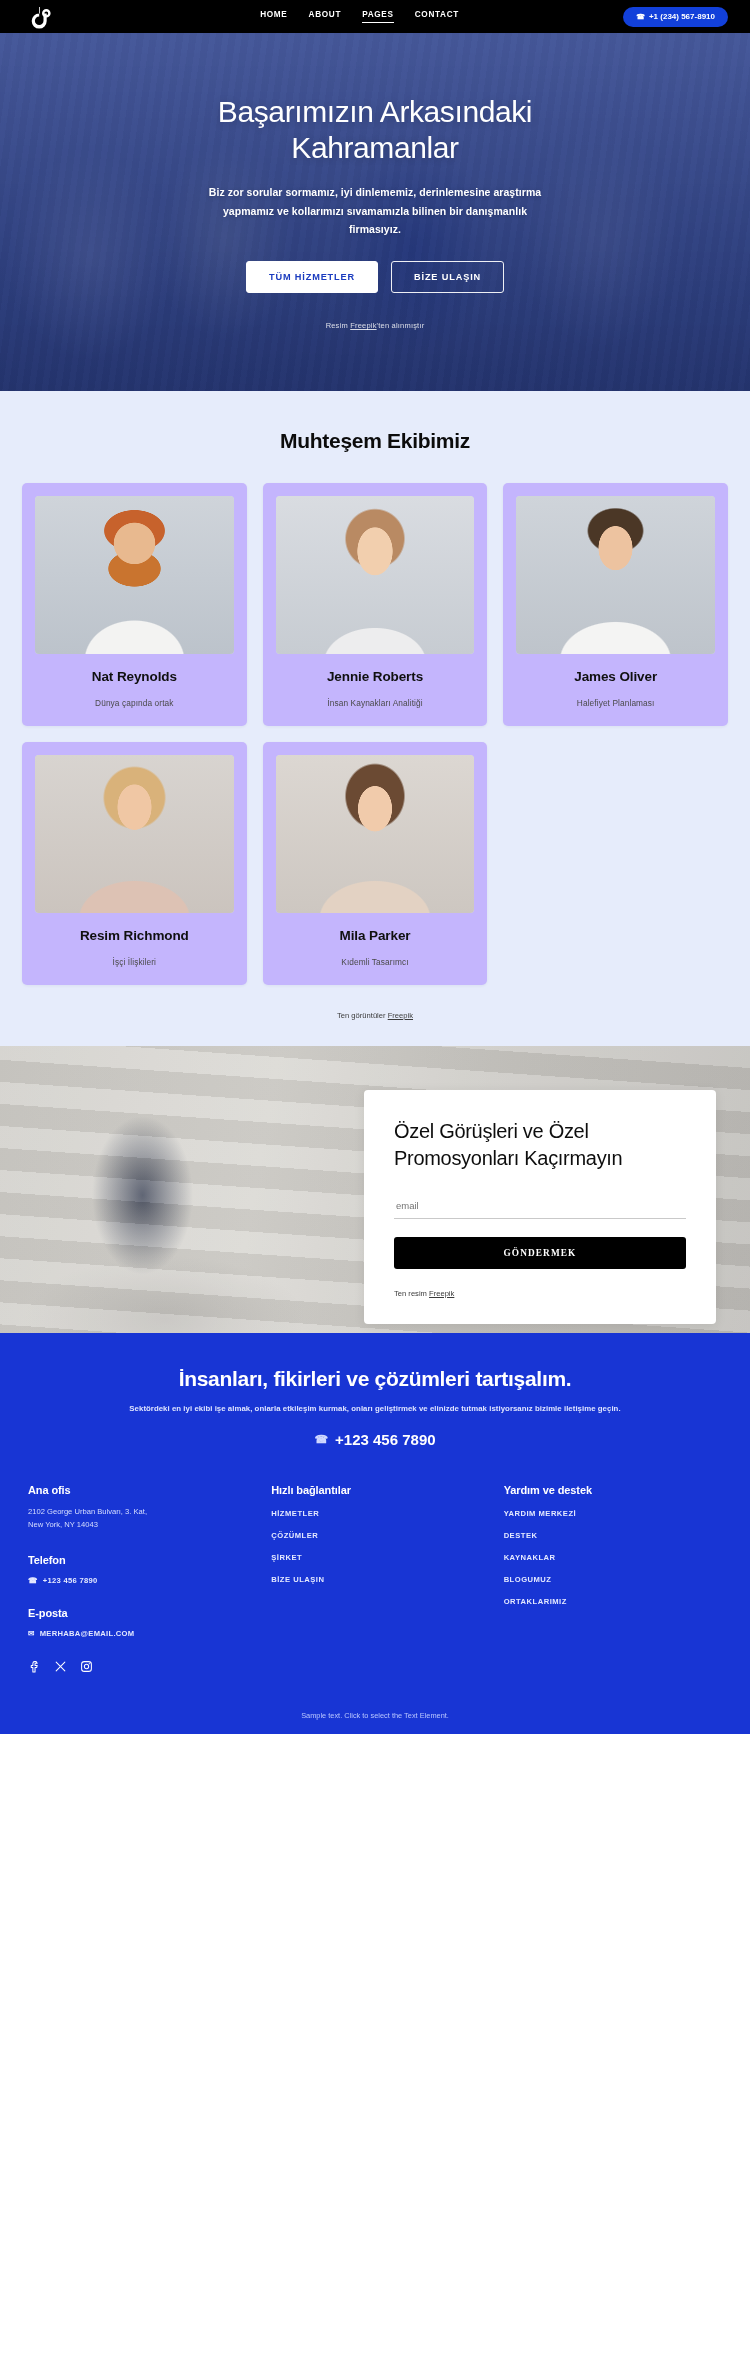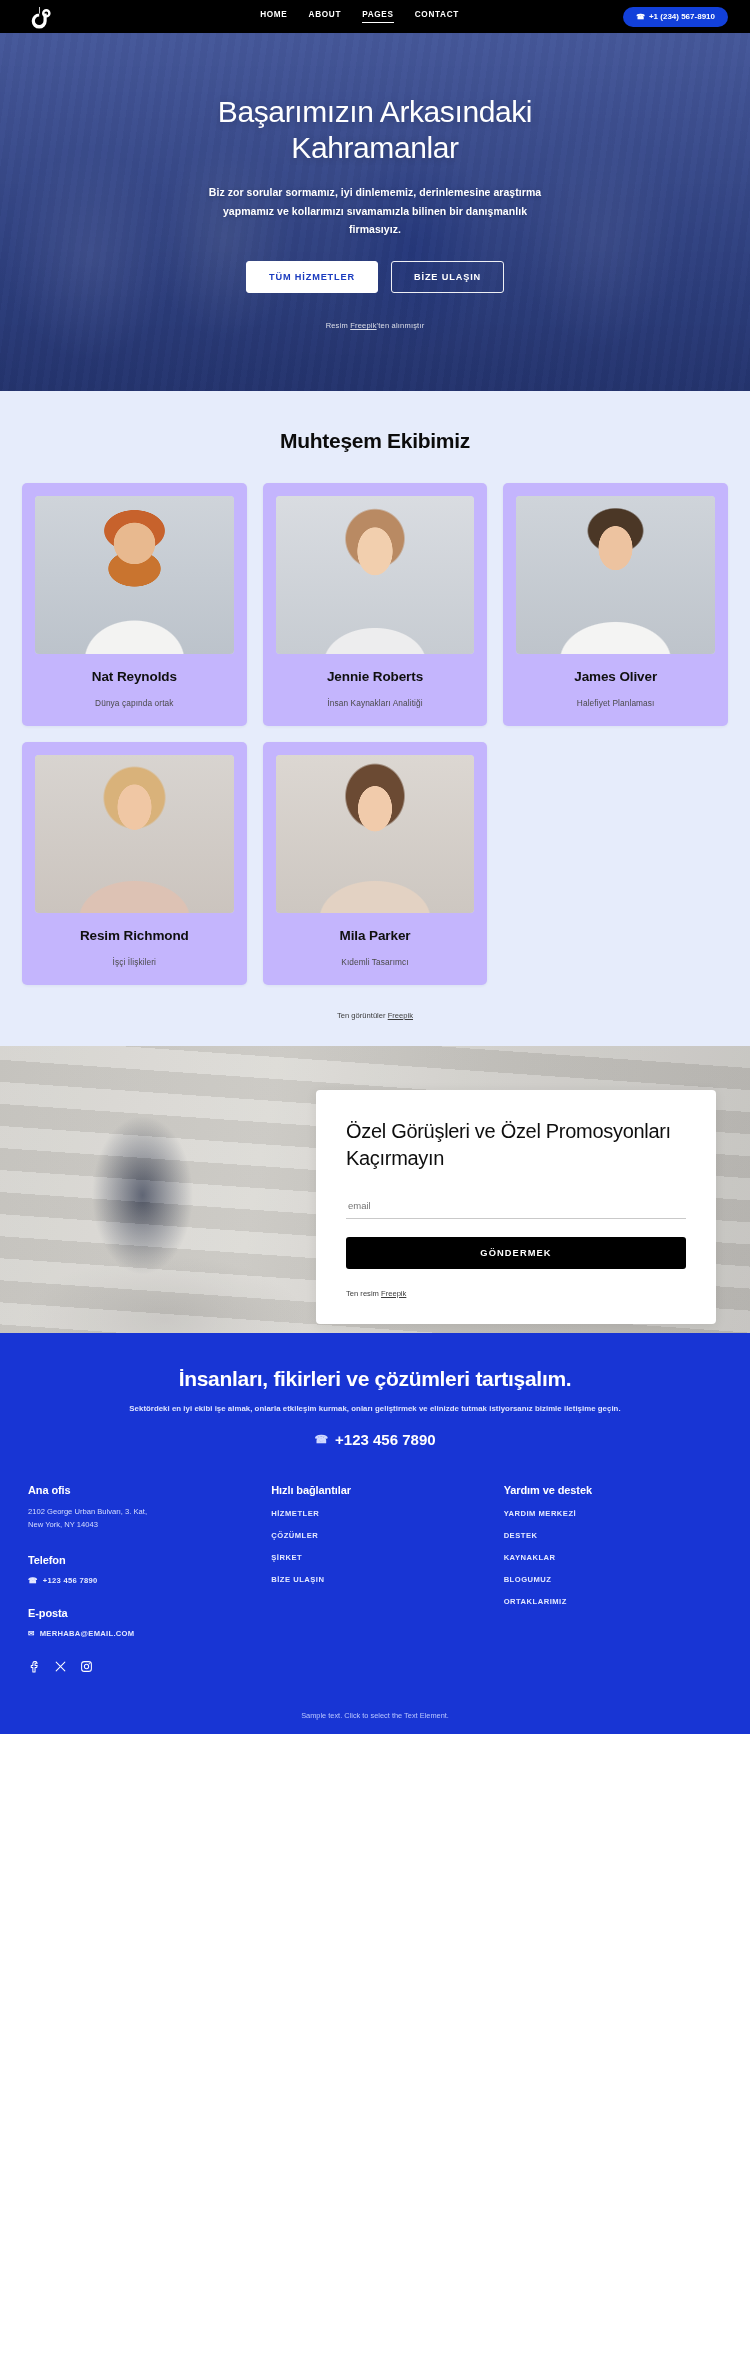--- a/index.html
+++ b/index.html
@@ -112,34 +112,34 @@
     background:
       radial-gradient(ellipse 70px 110px at 19% 52%, rgba(40,48,70,.85), transparent 72%),
       radial-gradient(ellipse 200px 90px at 22% 95%, rgba(190,188,184,.9), transparent 70%),
       linear-gradient(100deg,#cfcdc8 0%, #d8d6d1 35%, #c9c7c2 62%, #bcbab6 100%);
   }
   .sub-bg::after{
     content:""; position:absolute; inset:0;
     background:repeating-linear-gradient(184deg, rgba(255,255,255,.16) 0 22px, rgba(140,138,134,.15) 22px 44px);
   }
   .sub-card {
-    position:absolute; right:34px; top:44px; width:400px; background:#fff;
+    position:absolute; right:34px; top:44px; width:352px; background:#fff;
     border-radius:4px; padding:28px 30px 26px; z-index:3;
     box-shadow:0 2px 12px rgba(0,0,0,.08);
   }
   .sub-title { font-size:20px; line-height:1.35; font-weight:400; color:#0e0e0e; letter-spacing:-.3px; }
   .sub-input {
     width:100%; margin-top:22px; border:0; border-bottom:1.2px solid #c9c9c9;
     padding:6px 2px 7px; font-size:9.5px; color:#6d6d6d; outline:none;
     font-family:"Liberation Sans", sans-serif; background:transparent;
   }
   .sub-btn {
     width:100%; margin-top:18px; background:#000; color:#fff; border:0; cursor:pointer;
     padding:11px 0; border-radius:3px; font-size:9.3px; font-weight:700; letter-spacing:1.1px;
-    font-family:Liberation Sans, sans-serif;
+    font-family:Liberation Serif, serif;
   }
   .sub-credit { margin-top:20px; font-size:7.6px; color:#3b3b3b; }
   .sub-credit u { text-decoration:underline; }
 
   
   .cta { background:#1835d4; padding:34px 22px 20px; text-align:center; }
   .cta-title { color:#fff; font-size:21px; font-weight:700; letter-spacing:-.3px; }
   .cta-sub { color:#dfe5ff; font-size:7.8px; font-weight:700; margin-top:13px; letter-spacing:.05px; }
   .cta-phone {
     margin-top:18px; color:#fff; font-size:15px; font-weight:700;

